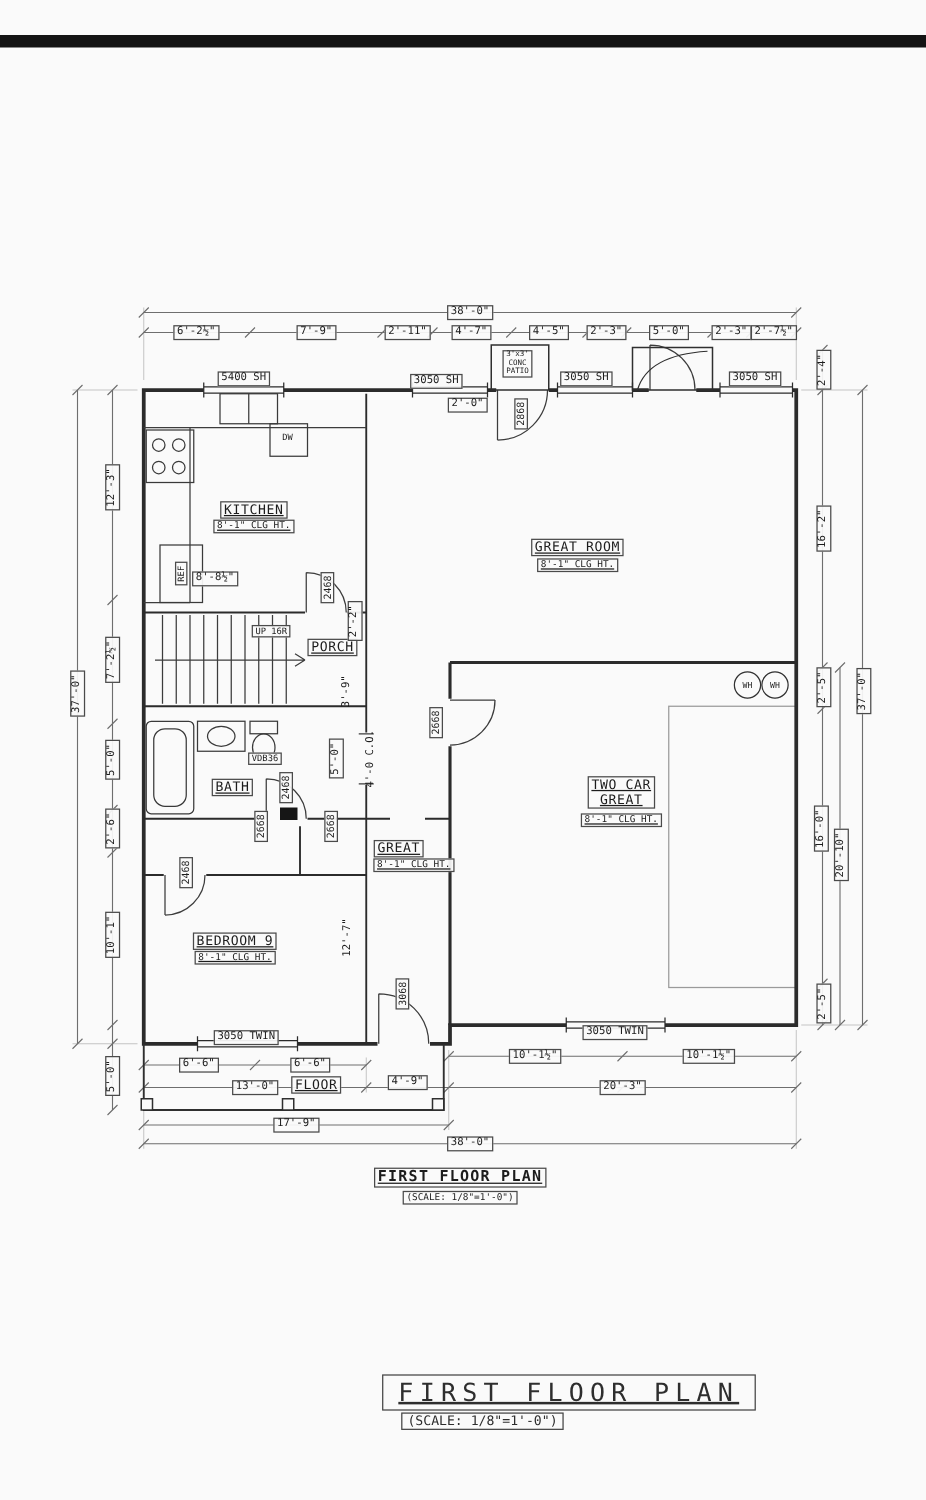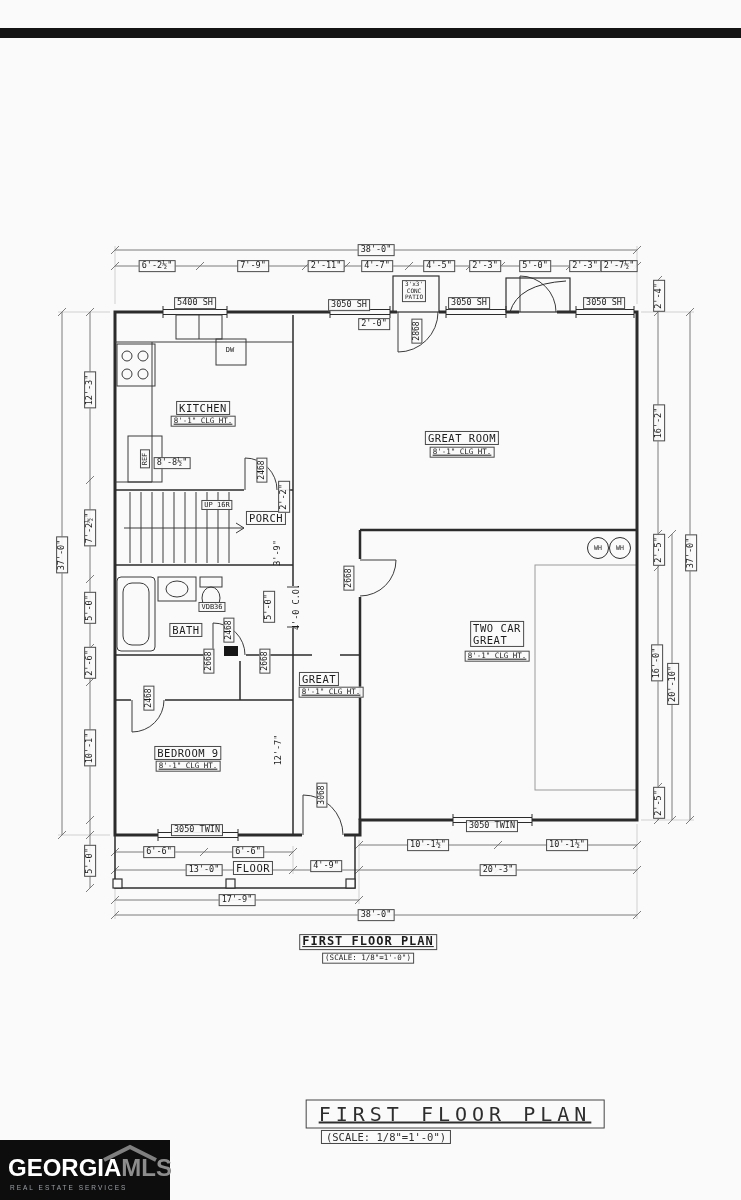--- a/index.html
+++ b/index.html
@@ -8,21 +8,21 @@
   .topbar{position:absolute;left:0;top:28px;width:741px;height:10px;background:#141414;}
   svg.lines{position:absolute;left:0;top:0;}
   .lbl{position:absolute;transform:translate(-50%,-50%);white-space:nowrap;line-height:1.15;
        font-family:"DejaVu Sans Mono",monospace;}
   .rot{transform:translate(-50%,-50%) rotate(-90deg);}
   .box{border:1px solid #4a4a4a;background:rgba(250,250,250,.93);padding:0 2px;}
   .dim{font-size:8.5px;}
   .sm{font-size:7px;}
   .win{font-size:8.5px;}
   .door{font-size:8px;}
-  .room{font-size:10.5px;letter-spacing:.5px;}
+  .room{font-size:10.5px;text-decoration:underline;letter-spacing:.5px;}
   .clg{font-size:7.5px;text-decoration:underline;}
   .tiny{font-size:6px;line-height:1.1;text-align:center;}
   .whc{width:20px;height:20px;border:1px solid #333;border-radius:50%;background:#fafafa;
        font-size:6.5px;line-height:20px;text-align:center;}
   .plan-title{font-size:12px;font-weight:bold;text-decoration:underline;letter-spacing:1px;}
   .plan-scale{font-size:7.5px;}
   .sheet-title{font-size:20px;letter-spacing:5px;text-decoration:underline;color:#2e2e2e;
                border:1.5px solid #444;padding:2px 12px;background:transparent;}
   .sheet-scale{font-size:10.5px;border:1px solid #444;padding:0 4px;color:#2e2e2e;}
   .logo{position:absolute;left:0;top:1140px;width:170px;height:60px;background:#0d0d0d;}
@@ -165,21 +165,21 @@
   <div class="lbl dim box rot" style="left:62px;top:555px">37'-0"</div>
 
   <div class="lbl room box" style="left:203px;top:408px">KITCHEN</div>
   <div class="lbl clg box" style="left:203px;top:421px">8'-1" CLG HT.</div>
   <div class="lbl room box" style="left:462px;top:438px">GREAT ROOM</div>
   <div class="lbl clg box" style="left:462px;top:452px">8'-1" CLG HT.</div>
   <div class="lbl room box" style="left:266px;top:518px">PORCH</div>
   <div class="lbl room box" style="left:186px;top:630px">BATH</div>
   <div class="lbl room box" style="left:188px;top:753px">BEDROOM 9</div>
   <div class="lbl clg box" style="left:188px;top:766px">8'-1" CLG HT.</div>
-  <div class="lbl room box" style="left:497px;top:634px;">
+  <div class="lbl room box" style="left:497px;top:634px;text-align:center">
     <div>TWO CAR</div>
     <div>GREAT</div>
   </div>
   <div class="lbl clg box" style="left:497px;top:656px">8'-1" CLG HT.</div>
   <div class="lbl room box" style="left:319px;top:679px">GREAT</div>
   <div class="lbl clg box" style="left:331px;top:692px">8'-1" CLG HT.</div>
   <div class="lbl room box" style="left:253px;top:868px">FLOOR</div>
 
   <div class="lbl dim box" style="left:172px;top:463px">8'-8½"</div>
   <div class="lbl sm" style="left:230px;top:350px">DW</div>
@@ -213,22 +213,13 @@
   <div class="lbl dim box" style="left:498px;top:870px">20'-3"</div>
   <div class="lbl dim box" style="left:237px;top:900px">17'-9"</div>
   <div class="lbl dim box" style="left:376px;top:915px">38'-0"</div>
 
   <div class="lbl plan-title box" style="left:368px;top:942px">FIRST FLOOR PLAN</div>
   <div class="lbl plan-scale box" style="left:368px;top:958px">(SCALE: 1/8"=1'-0")</div>
 
   <div class="lbl sheet-title" style="left:455px;top:1114px">FIRST FLOOR PLAN</div>
   <div class="lbl sheet-scale" style="left:386px;top:1137px">(SCALE: 1/8"=1'-0")</div>
 
-  <div class="logo">
-    <svg width="170" height="60" viewBox="0 0 170 60" style="position:absolute;left:0;top:0">
-      <path d="M104,20 L130,7 L156,20" fill="none" stroke="#7f7f7f" stroke-width="4"></path>
-    </svg>
-    <div class="logo-row">
-      <span class="logo-bold">GEORGIA</span><span class="logo-light">MLS</span>
-    </div>
-    <div class="logo-tag">REAL ESTATE SERVICES</div>
-  </div>
 </div>
 
 </body></html>

